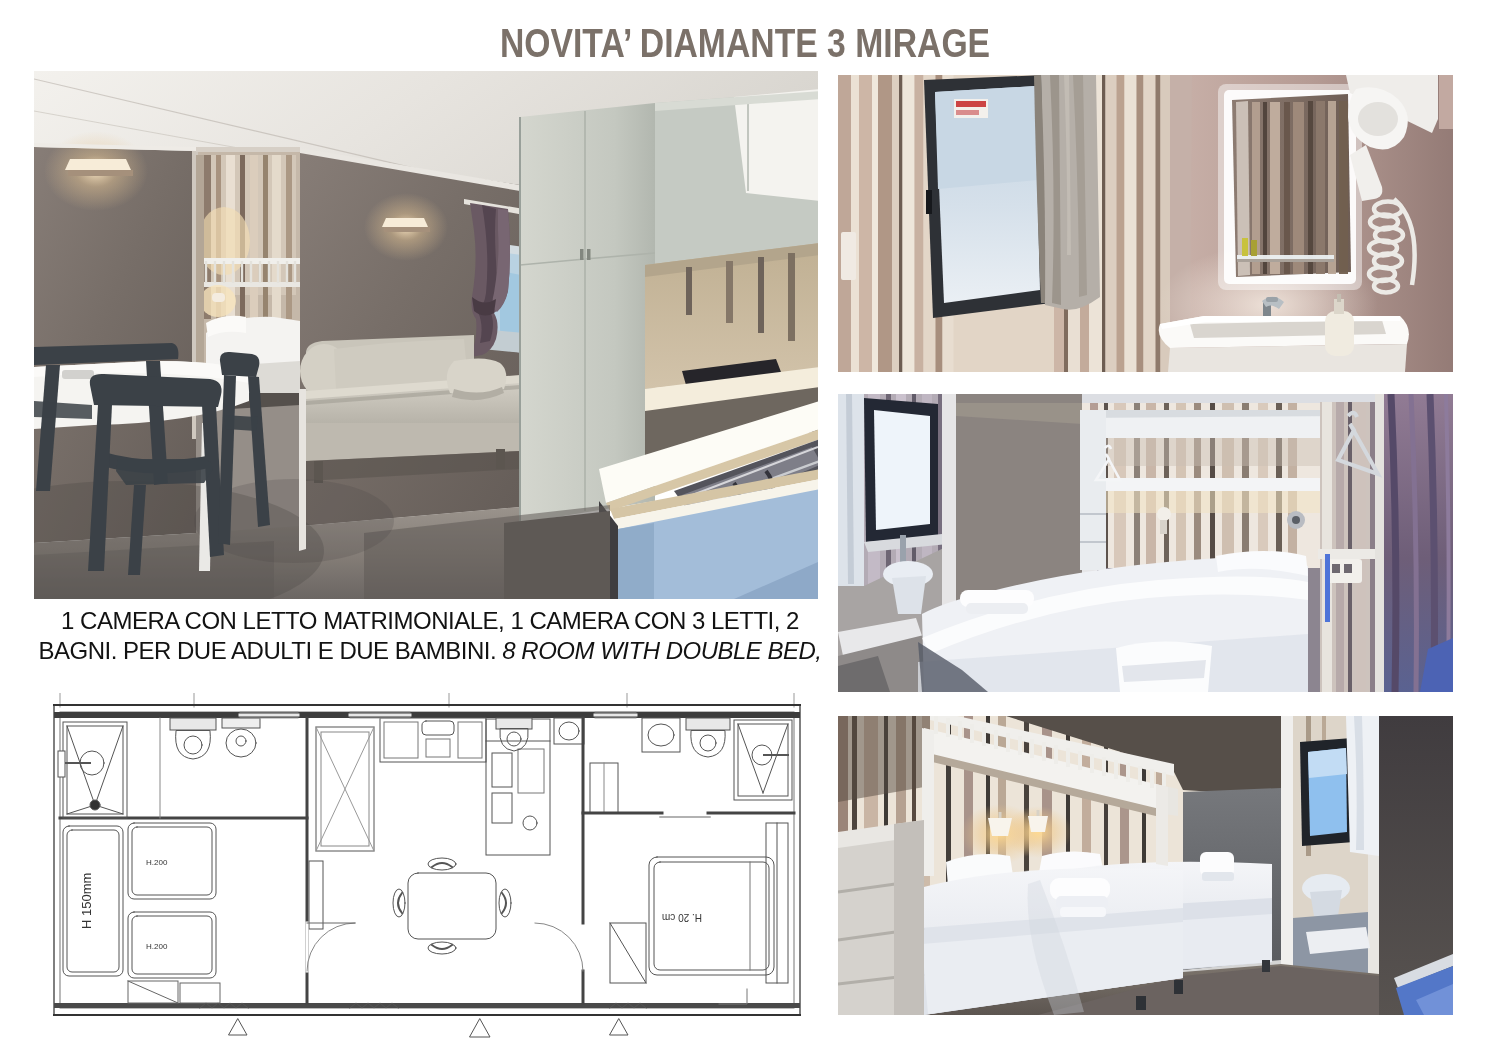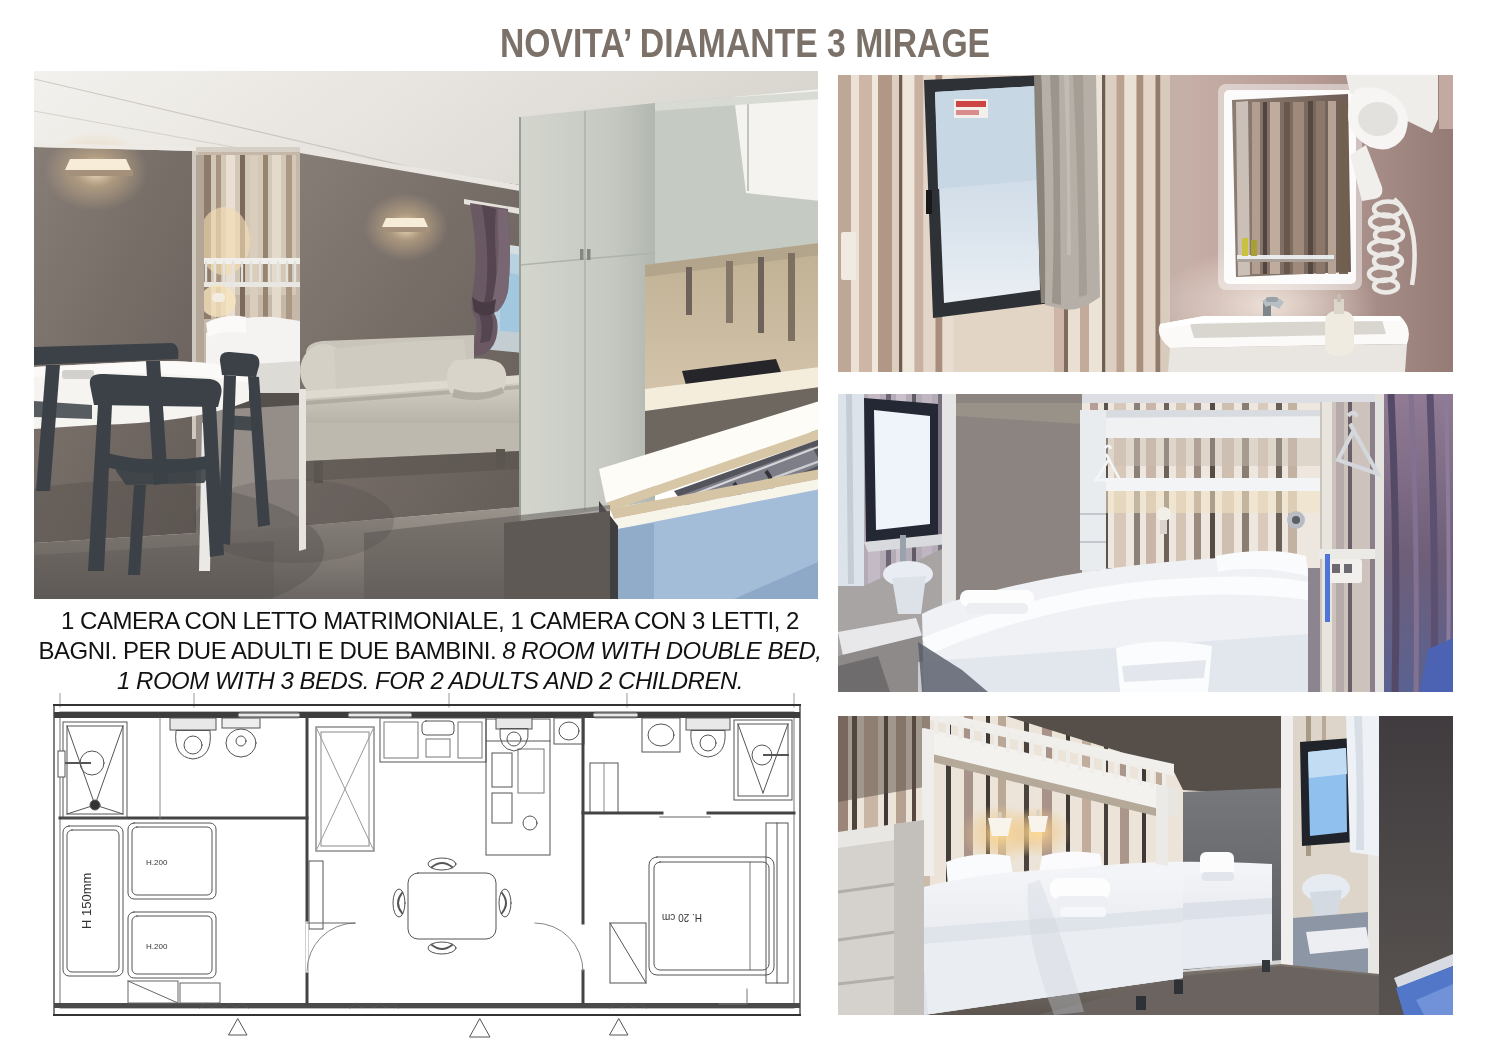--- a/index.html
+++ b/index.html
@@ -639,21 +639,21 @@
 
 <polygon points="0,130 86,116 86,299 0,299" fill="#d5d2cd"></polygon>
 <polygon points="0,116 86,104 86,120 0,132" fill="#e9e7e3"></polygon>
 <line x1="0" y1="176" x2="86" y2="164" stroke="#b2afa9" stroke-width="3"></line>
 <line x1="0" y1="224" x2="86" y2="212" stroke="#b2afa9" stroke-width="3"></line>
 <line x1="0" y1="268" x2="86" y2="258" stroke="#b2afa9" stroke-width="3"></line>
 <polygon points="56,108 86,104 86,299 56,299" fill="#c3bfba"></polygon>
 </svg>
 </div>
 
-<div id="caption">1 CAMERA CON LETTO MATRIMONIALE, 1 CAMERA CON 3 LETTI, 2<br>BAGNI. PER DUE ADULTI E DUE BAMBINI. <i>8 ROOM WITH DOUBLE BED,</i><br><i>1 ROOM WITH 3 BEDS. FOR 2 ADULTS AND 2 CHILDREN.</i></div>
+<div id="caption">1 CAMERA CON LETTO MATRIMONIALE, 1 CAMERA CON 3 LETTI, 2<br>BAGNI. PER DUE ADULTI E DUE BAMBINI. <i>8 ROOM WITH DOUBLE BED,</i><br></div>
 
 <div class="abs" style="left:50px;top:693px;width:760px;height:352px;">
 <svg width="760" height="352" viewBox="0 0 760 352" xmlns="http://www.w3.org/2000/svg" fill="none" stroke-linecap="square">
 <g stroke="#4a4a4a" stroke-width="1">
 
 <line x1="10" y1="0" x2="10" y2="14" stroke="#999"></line>
 <line x1="144" y1="0" x2="144" y2="14" stroke="#999"></line>
 <line x1="399" y1="0" x2="399" y2="14" stroke="#999"></line>
 <line x1="577" y1="0" x2="577" y2="14" stroke="#999"></line>
 <line x1="744" y1="0" x2="744" y2="14" stroke="#999"></line>

